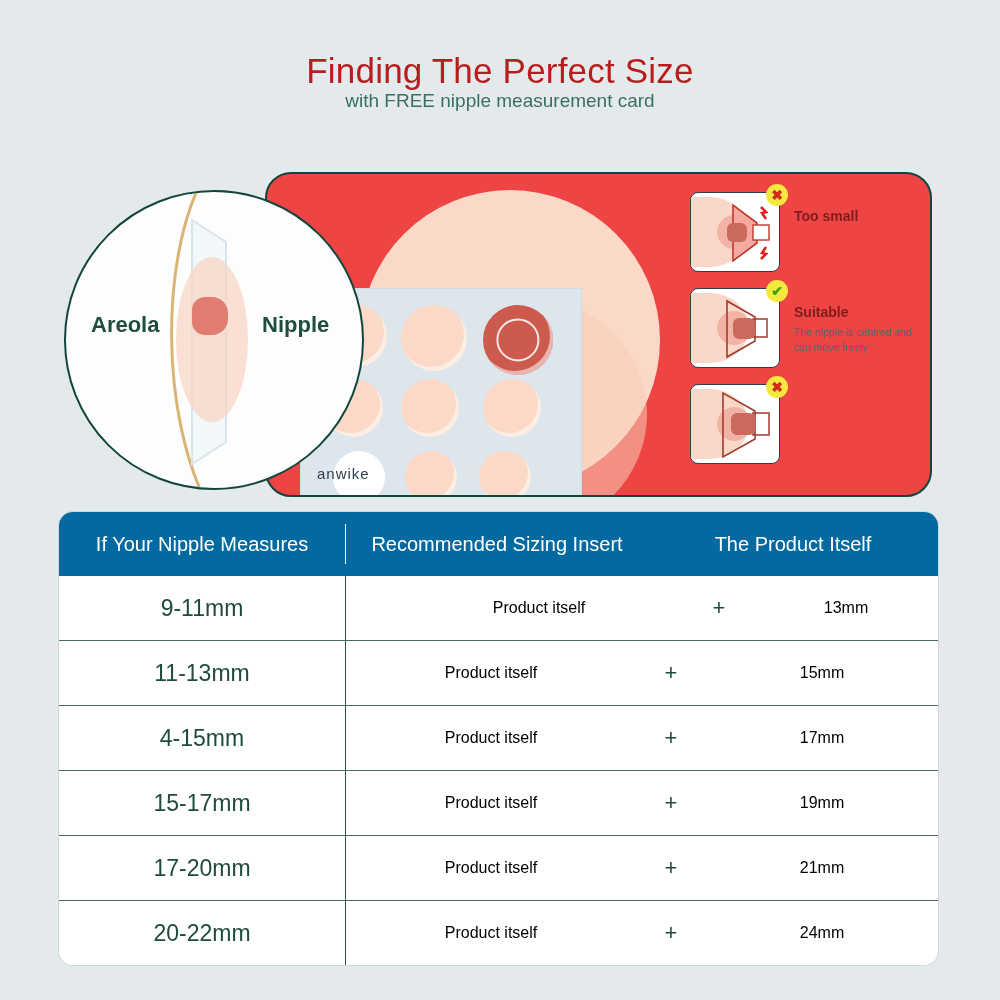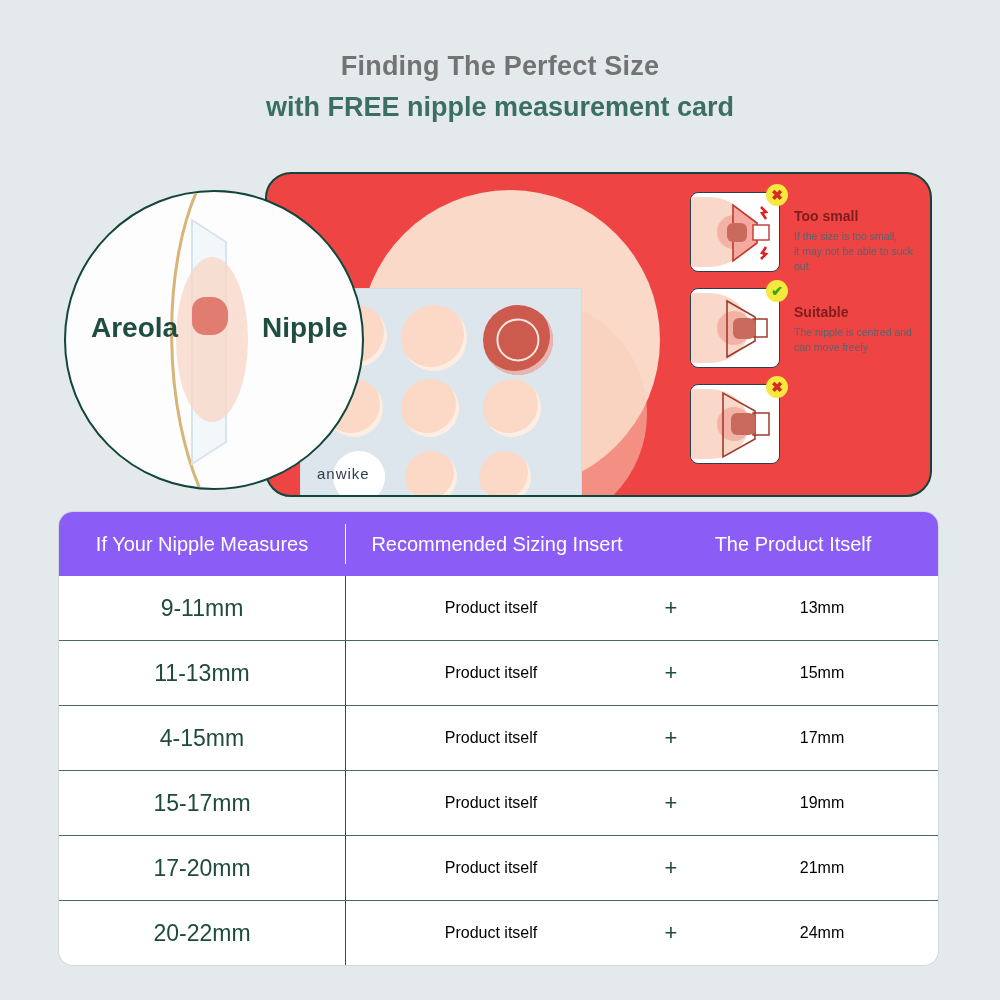--- a/index.html
+++ b/index.html
@@ -17,31 +17,30 @@
 
   
   .title-block {
     position: absolute;
     top: 52px;
     left: 0;
     width: 1000px;
     text-align: center;
   }
   .main-title {
-    font-size: 27px;
-    font-weight: bold;
-    color: #737373;
+    font-size: 35px;
+    font-weight: normal;
+    color: #b91c1c;
     letter-spacing: 0.2px;
     line-height: 1.1;
   }
   .sub-title {
-    margin-top: 11px;
-    font-size: 27px;
+    font-size: 19px;
     color: #3b6f60;
-    font-weight: bold;
+    font-weight: normal;
     line-height: 1.1;
   }
 
   
   .panel {
     position: absolute;
     left: 265px;
     top: 172px;
     width: 667px;
     height: 325px;
@@ -146,21 +145,21 @@
     position: absolute;
     left: 126px;
     top: 105px;
     width: 36px;
     height: 38px;
     border-radius: 13px 16px 16px 13px;
     background: #e07d70;
   }
   .zc-label {
     position: absolute;
-    font-size: 28px;
+    font-size: 22px;
     font-weight: bold;
     color: #1f4e41;
     white-space: nowrap;
   }
   .zc-label.left { left: 25px; top: 120px; }
   .zc-label.right { left: 196px; top: 120px; }
 
   
   .info-col {
     position: absolute;
@@ -257,41 +256,41 @@
     left: 59px;
     top: 512px;
     width: 879px;
     border-radius: 14px;
     overflow: hidden;
     background: #ffffff;
     box-shadow: 0 0 0 1px #cfd9dc;
   }
   .thead {
     display: flex;
-    background: #8b5cf6;
+    background: #0369a1;
     height: 64px;
     align-items: center;
   }
   .thead .th {
     color: #ffffff;
     font-size: 20px;
     text-align: center;
     line-height: 1.1;
   }
   .col1 { flex: 0 0 286px; }
   .col2 { flex: 0 0 290px; }
   .col3 { flex: 1 1 auto; }
   .thead .col1 { border-right: 1px solid #ffffff; height: 40px; display: flex; align-items: center; justify-content: center; }
   .tbody .trow {
     display: flex;
     height: 64px;
     align-items: stretch;
     border-top: 1px solid #4a6a62;
   }
-  .tbody .trow:first-child { border-top: none; }
+  .tbody .trow:first-child { border-top: none; gap: 48px; }
   .tbody .cell {
     display: flex;
     align-items: center;
     justify-content: center;
     font-size: 23px;
     color: #1f4a3e;
   }
   .tbody .col1 { border-right: 1px solid #2f4f46; }
   .cell-group {
     flex: 1 1 auto;
@@ -354,22 +353,20 @@
           <rect x="62" y="32" width="16" height="15" fill="#ffffff" stroke="#c0392b" stroke-width="1.4"></rect>
           <path d="M 70 14 l 5 5 l -4 1 l 4 6" fill="none" stroke="#e02020" stroke-width="2.6"></path>
           <path d="M 70 66 l 5 -5 l -4 -1 l 4 -6" fill="none" stroke="#e02020" stroke-width="2.6"></path>
         </svg>
         <div class="nip-blob"></div>
       </div>
       <div class="badge bad">✖</div>
     </div>
     <div class="info-text">
       <div class="info-title">Too small</div>
-      <div class="info-desc" style="white-space:pre-line">If the size is too small,
-it may not be able to suck out</div>
     </div>
   </div>
 
   <div class="info-item">
     <div class="info-thumb">
       <div class="thumb-inner">
         <div class="breast"></div>
         <div class="areola-blob"></div>
         <svg width="90" height="80" viewBox="0 0 90 80" style="position:absolute;left:0;top:0;">
           <path d="M 36 12 L 36 68 L 64 52 L 64 28 Z" fill="none" stroke="#a03a2d" stroke-width="1.6"></path>

